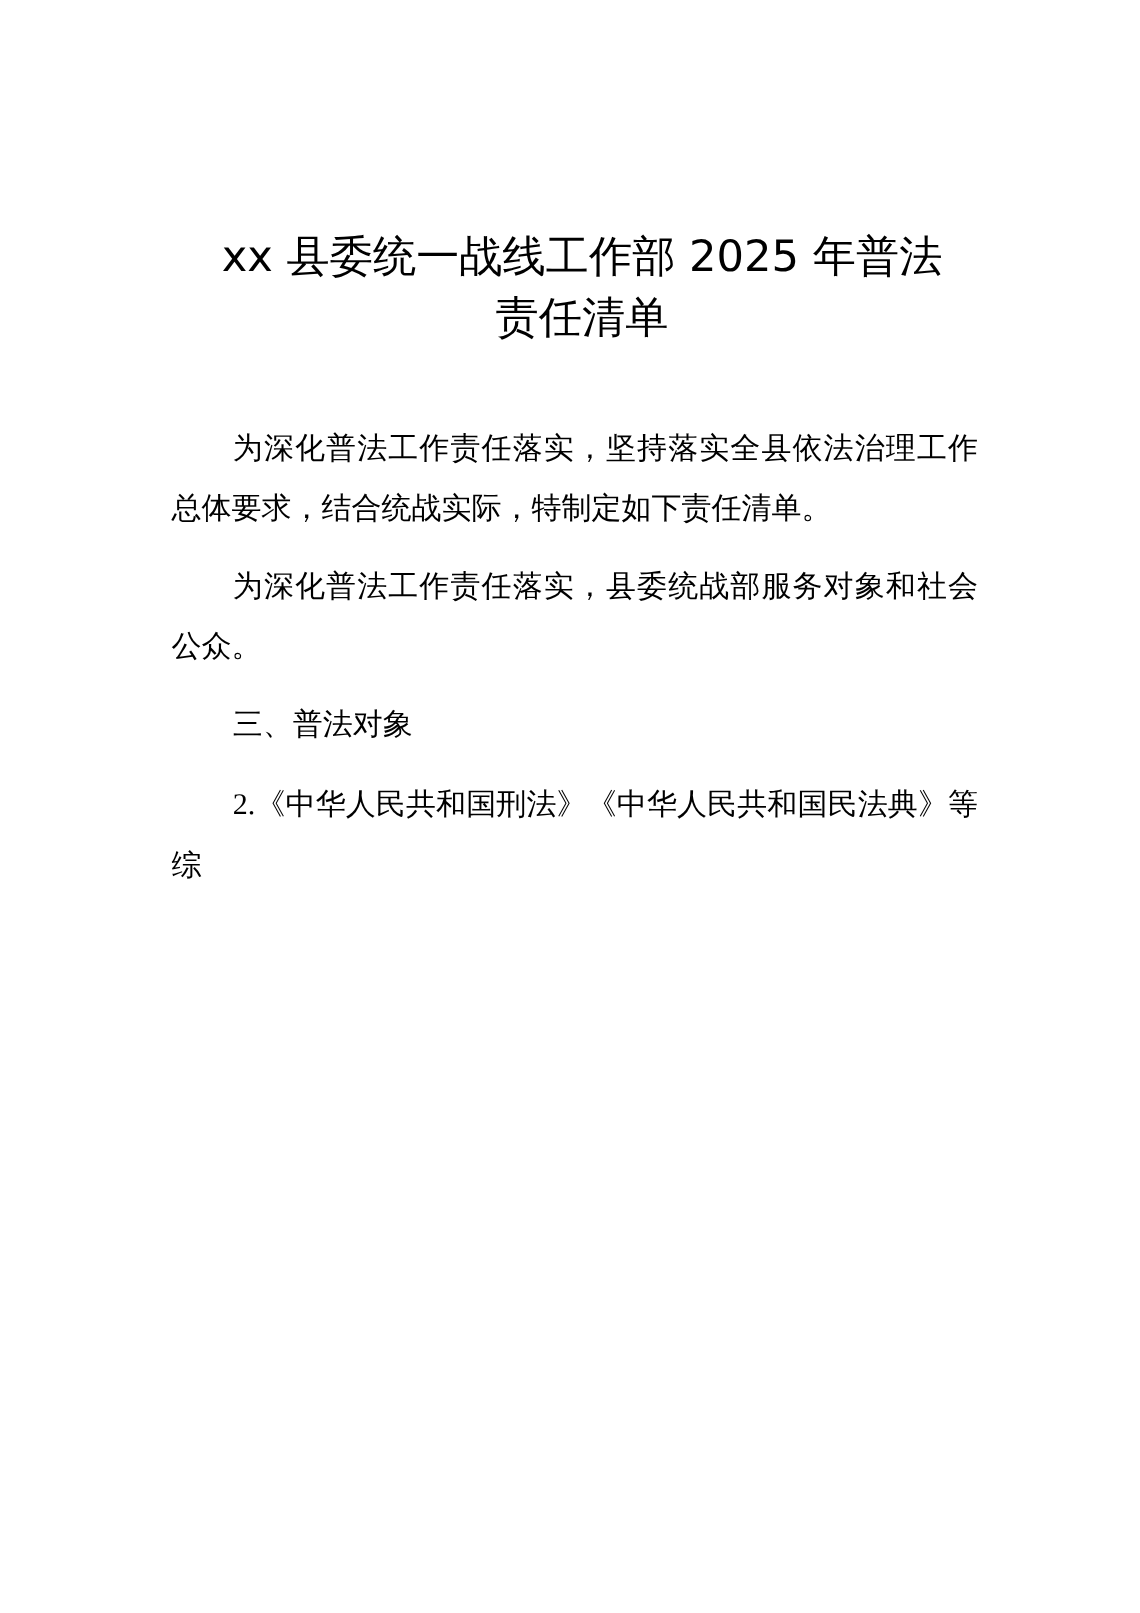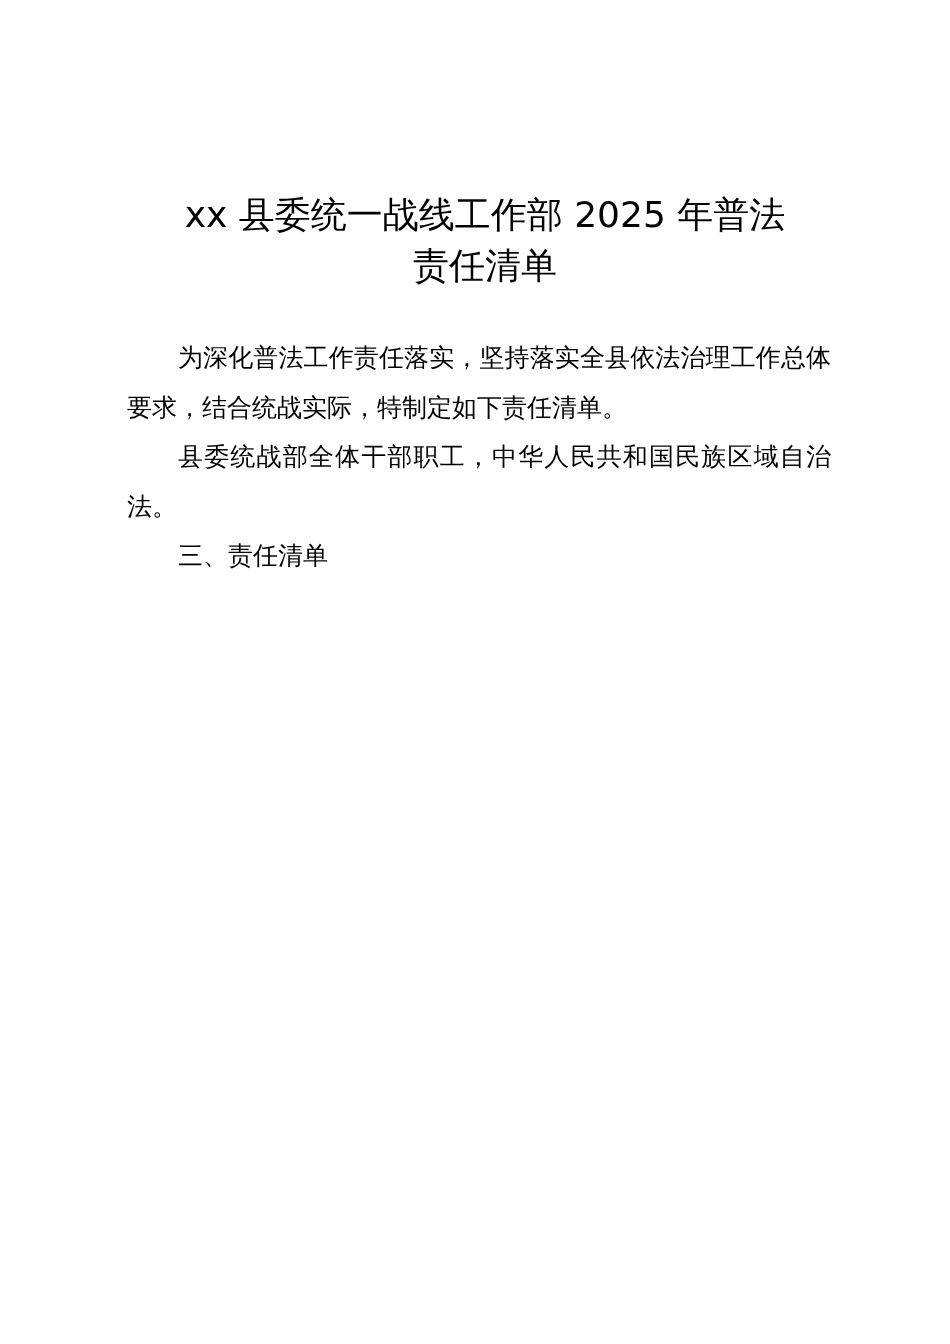--- a/index.html
+++ b/index.html
@@ -40,21 +40,21 @@
       position: absolute;
       left: 127px;
       top: 333px;
       width: 704px;
       font-size: 25px;
       line-height: 49.6px;
       text-align: justify;
       text-align-last: left;
     }
     .body p {
-      margin: 0;
+      margin: 16px;
       padding: 0;
     }
     .indent { text-indent: 51px; }
     .heading {
       text-indent: 51px;
     }
     .subheading {
       text-indent: 51px;
       font-weight: bold;
       margin-left: 0;
@@ -68,20 +68,21 @@
 
 <div class="page">
 
   <h1 class="title l1">xx 县委统一战线工作部 2025 年普法</h1>
   <h1 class="title l2">责任清单</h1>
 
   <div class="body">
     <p class="indent">为深化普法工作责任落实，坚持落实全县依法治理工作总体要求，结合统战实际，特制定如下责任清单。</p>
 
 
-    <p class="indent">县委统战部全体干部职工，中华人民共和国民族区域自治法。</p>
+    <p class="indent">为深化普法工作责任落实，县委统战部服务对象和社会公众。</p>
 
-    <p class="heading">三、责任清单</p>
+    <p class="heading">三、普法对象</p>
 
 
+    <p class="indent"><span class="numfont">2.</span><span>《中华人民共和国刑法》《中华人民共和国民法典》等综</span></p>
   </div>
 
 </div>
 
 </body></html>

